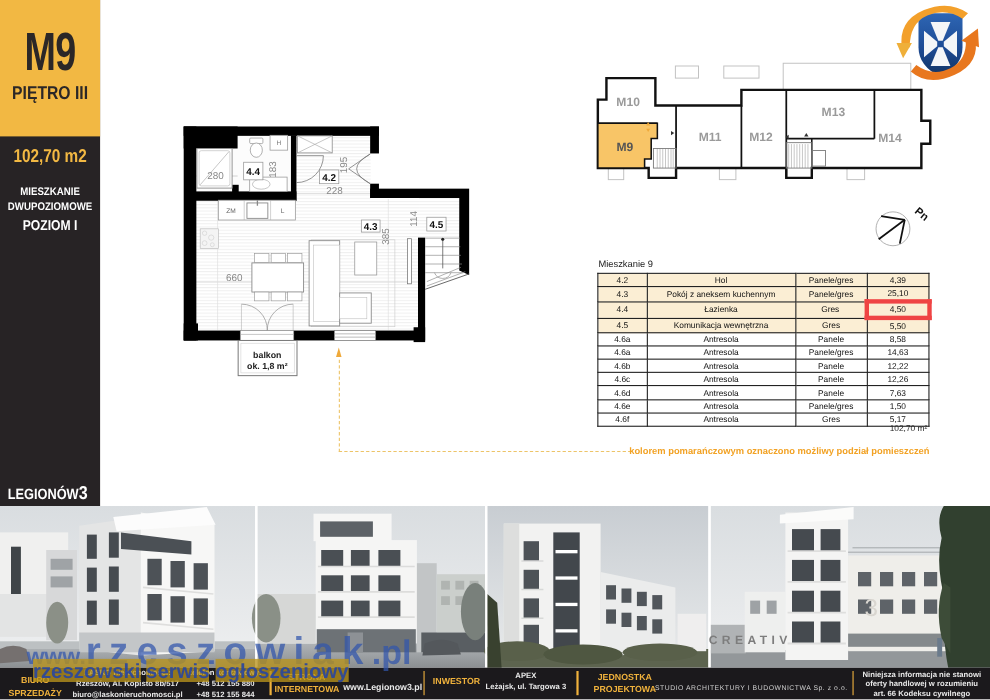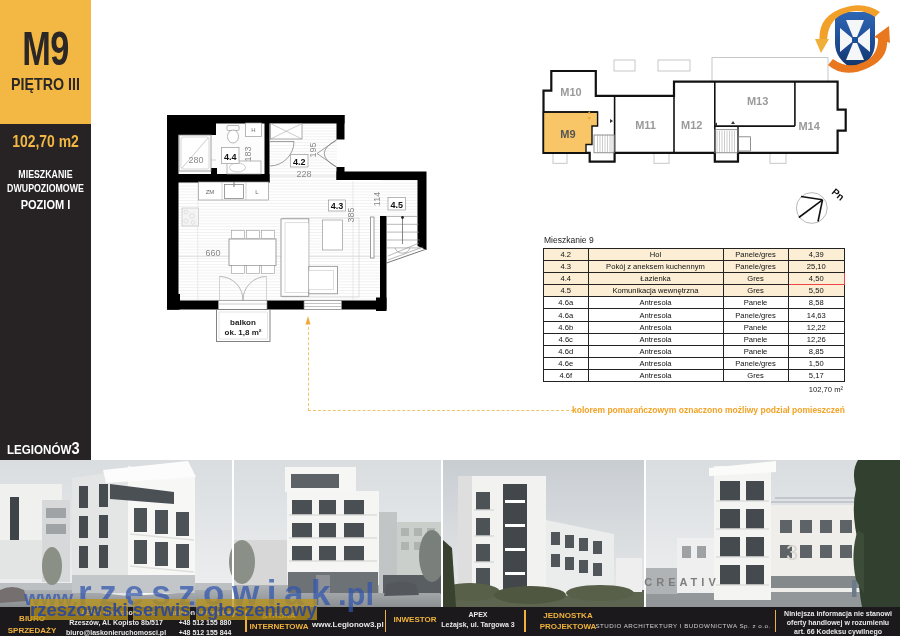--- a/index.html
+++ b/index.html
@@ -387,21 +387,21 @@
   <tr style="background:#FBEED4;height:12.1px;">
           <td style="border:1px solid #222;">4.3</td>
           <td style="border:1px solid #222;">Pokój z aneksem kuchennym</td>
           <td style="border:1px solid #222;">Panele/gres</td>
           <td style="border:1px solid #222;">25,10</td>
         </tr>
   <tr style="background:#FBEED4;height:12.1px;">
           <td style="border:1px solid #222;">4.4</td>
           <td style="border:1px solid #222;">Łazienka</td>
           <td style="border:1px solid #222;">Gres</td>
-          <td style="border:1px solid #ef4444;margin-left:32px;">4,50</td>
+          <td style="border:4px solid #ef4444;margin-left:32px;">4,50</td>
         </tr>
   <tr style="background:#FBEED4;height:12.1px;">
           <td style="border:1px solid #222;">4.5</td>
           <td style="border:1px solid #222;">Komunikacja wewnętrzna</td>
           <td style="border:1px solid #222;">Gres</td>
           <td style="border:1px solid #222;">5,50</td>
         </tr>
   <tr style="height:12.1px;">
           <td style="border:1px solid #222;">4.6a</td>
           <td style="border:1px solid #222;">Antresola</td>
@@ -423,21 +423,21 @@
   <tr style="height:12.1px;">
           <td style="border:1px solid #222;">4.6c</td>
           <td style="border:1px solid #222;">Antresola</td>
           <td style="border:1px solid #222;">Panele</td>
           <td style="border:1px solid #222;">12,26</td>
         </tr>
   <tr style="height:12.1px;">
           <td style="border:1px solid #222;">4.6d</td>
           <td style="border:1px solid #222;">Antresola</td>
           <td style="border:1px solid #222;">Panele</td>
-          <td style="border:1px solid #222;">8,85</td>
+          <td style="border:1px solid #222;">7,63</td>
         </tr>
   <tr style="height:12.1px;">
           <td style="border:1px solid #222;">4.6e</td>
           <td style="border:1px solid #222;">Antresola</td>
           <td style="border:1px solid #222;">Panele/gres</td>
           <td style="border:1px solid #222;">1,50</td>
         </tr>
   <tr style="height:12.1px;">
           <td style="border:1px solid #222;">4.6f</td>
           <td style="border:1px solid #222;">Antresola</td>

